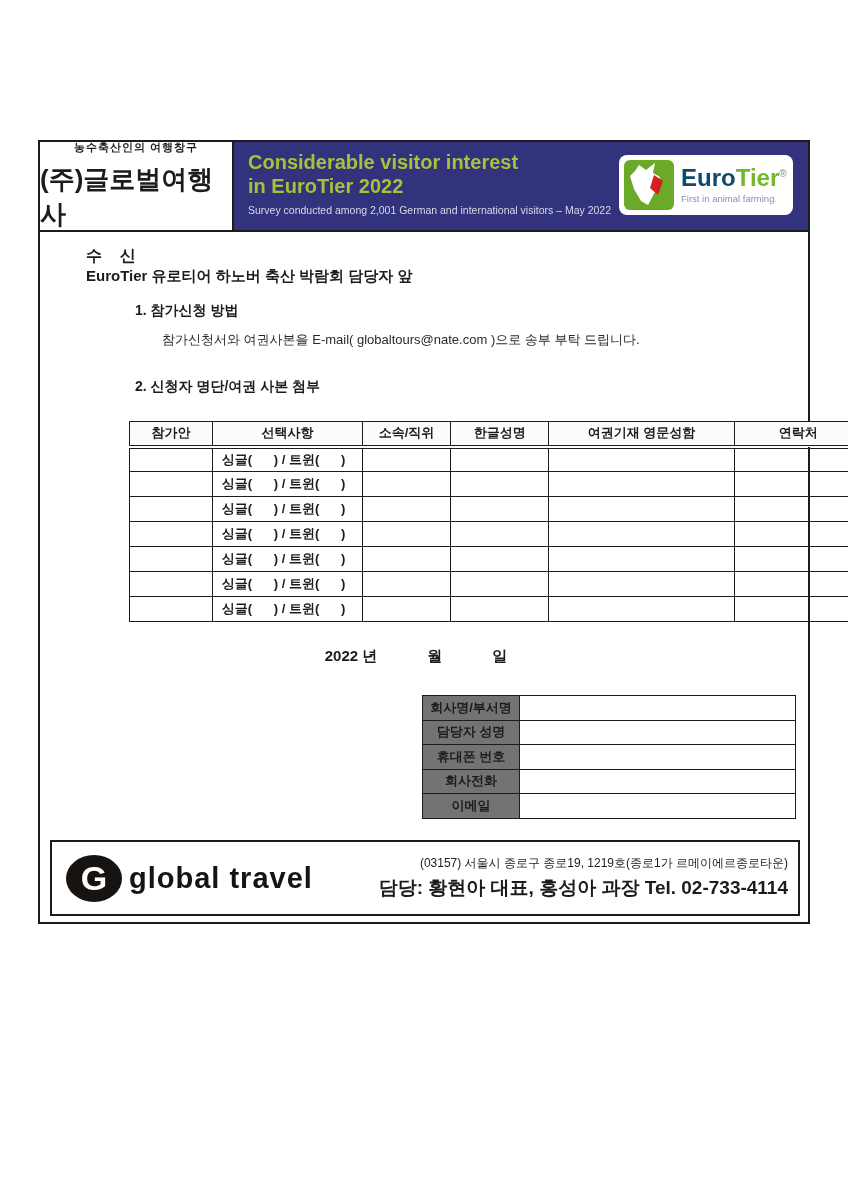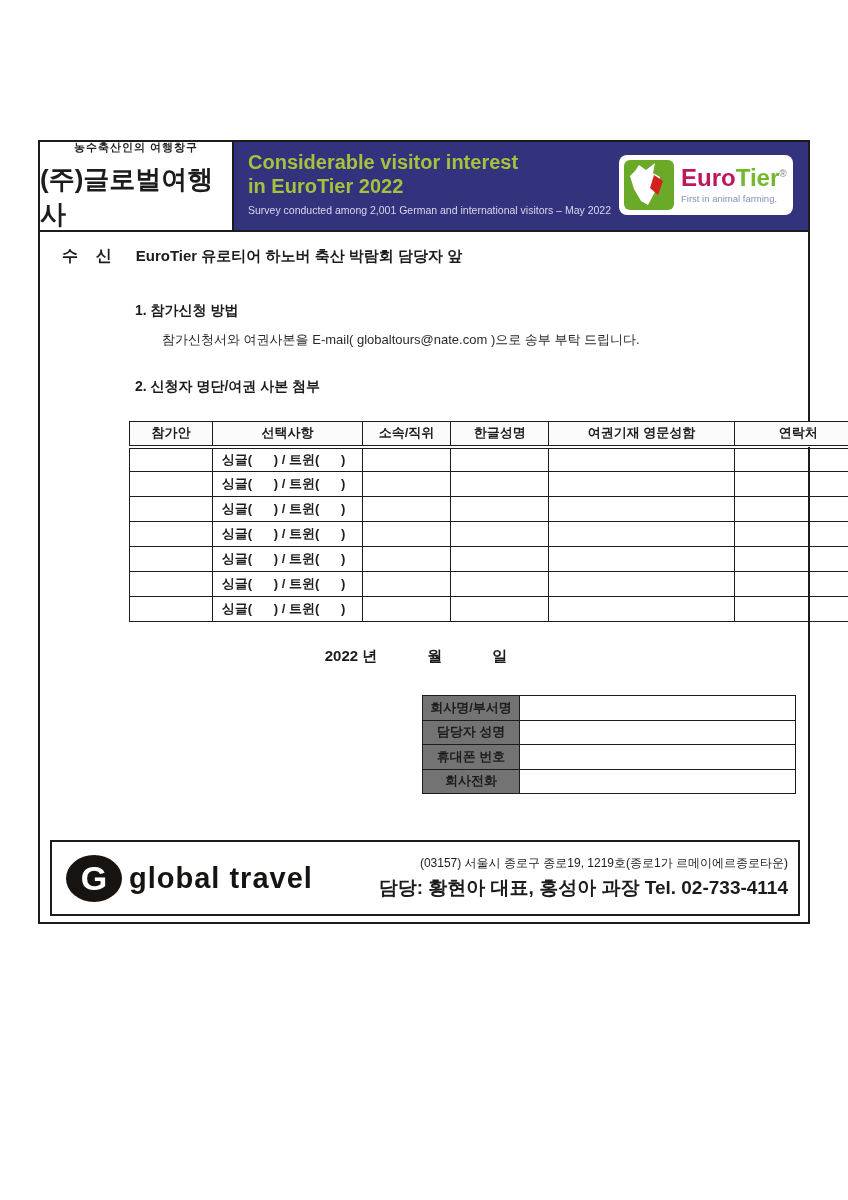--- a/index.html
+++ b/index.html
@@ -24,27 +24,27 @@
   .banner { flex:1; background:#32327d; position:relative; padding:9px 0 0 14px; }
   .banner-title { color:#a6c13a; font-weight:bold; font-size:20px; line-height:1.18; }
   .banner-sub { color:#d9d9ea; font-size:10.5px; margin-top:6px; }
   .et-logo {
     position:absolute; right:15px; top:13px; width:174px; height:60px;
     background:#fff; border-radius:8px; display:flex; align-items:center; padding:5px;
   }
   .et-square { width:50px; height:50px; flex:0 0 auto; }
   .et-text { margin-left:7px; }
   .et-brand { font-size:24px; font-weight:bold; line-height:1; white-space:nowrap; }
-  .et-euro { color:#be185d; }
+  .et-euro { color:#0c4a6e; }
   .et-tier { color:#73b82d; }
   .et-reg { font-size:10px; color:#9a9a9a; vertical-align:super; font-weight:bold; }
   .et-tag { font-size:9.5px; color:#8292b8; margin-top:3px; }
 
   
-  .recipient { position:absolute; top:104px; left:22px; display:flex; align-items:baseline; }
+  .recipient { position:absolute; top:104px; left:22px; display:flex; align-items:baseline;flex-direction:column; }
   .recipient-label { font-size:16px; font-weight:bold; white-space:pre; }
   .recipient-text { font-size:15px; font-weight:bold; margin-left:24px; }
 
   .sec-title { position:absolute; font-size:14px; font-weight:bold; }
   .sec1-title { top:160px; left:95px; }
   .sec1-body  { position:absolute; top:189px; left:122px; font-size:13px; color:#2a2a2a; }
   .sec2-title { top:236px; left:95px; }
 
   
   .main-table {
@@ -209,20 +209,24 @@
           <td></td>
         </tr>
       <tr>
           <td class="label">휴대폰 번호</td>
           <td></td>
         </tr>
       <tr>
           <td class="label">회사전화</td>
           <td></td>
         </tr>
+      <tr>
+          <td class="label">이메일</td>
+          <td></td>
+        </tr>
     </tbody>
   </table>
 
   <div class="footer-box">
     <div class="gt-logo">
       <div class="gt-mark">G</div>
       <div class="gt-word">global travel</div>
     </div>
     <div class="footer-text">
       <div class="footer-addr">(03157) 서울시 종로구 종로19, 1219호(종로1가 르메이에르종로타운)</div>

